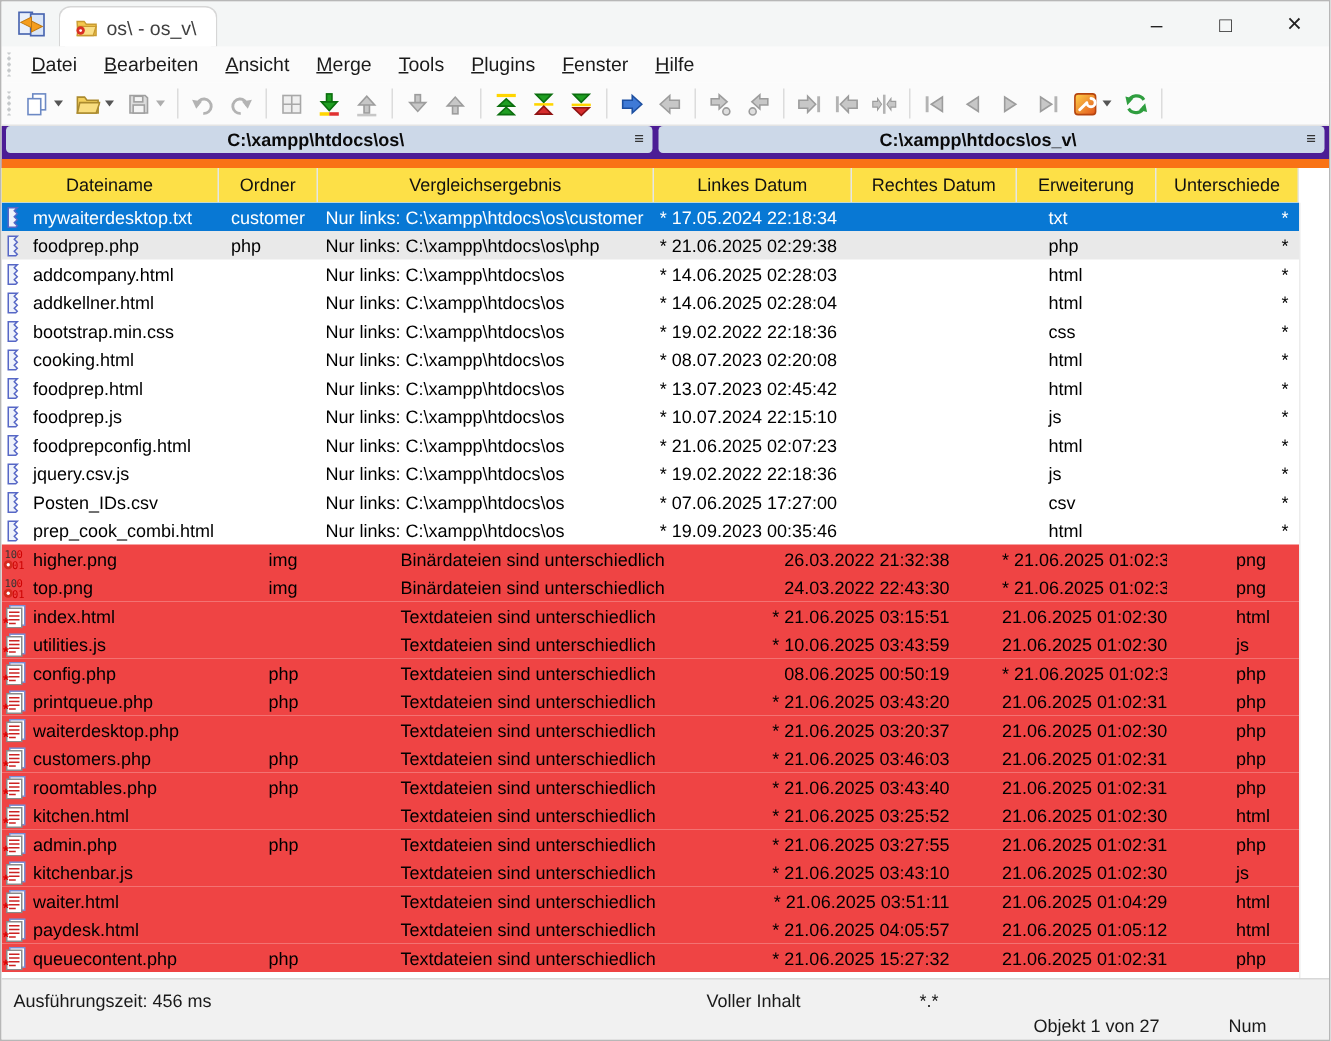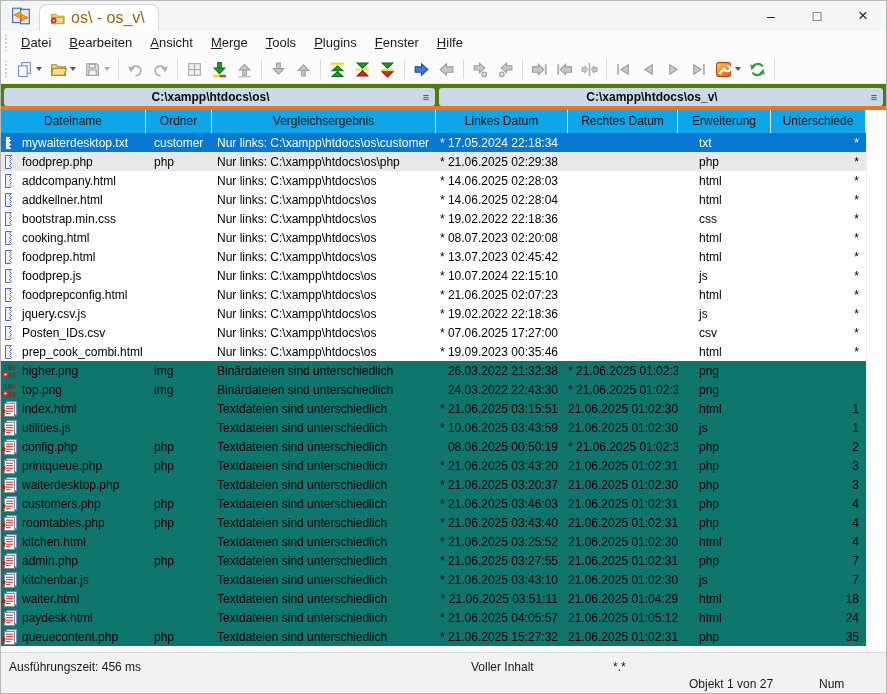--- a/index.html
+++ b/index.html
@@ -10,21 +10,21 @@
     display:flex;flex-direction:column;
     border:1px solid #b7b7b7;box-sizing:border-box;
   }
   
   .titlebar{height:30px;background:#f4f6f6;display:flex;align-items:stretch;flex-shrink:0;position:relative;}
   .applogo{width:20px;height:20px;margin:5px 8px 0 10px;}
   .applogo svg{width:20px;height:20px;display:block;}
   .doc-tab{margin-top:3px;height:26px;background:#fff;border:1px solid #d6d6d6;border-bottom:none;
     border-radius:8px 8px 0 0;display:flex;align-items:center;gap:6px;padding:0 13px 0 10px;}
   .doc-tab .tabicon svg{width:15px;height:15px;display:block;}
-  .doc-tab .tablabel{font-size:16px;color:#a16207;}
+  .doc-tab .tablabel{font-size:13px;color:#404040;}
   .wincontrols{position:absolute;right:0;top:0;height:30px;display:flex;}
   .wbtn{width:46px;height:30px;display:flex;align-items:center;justify-content:center;
     font-size:14px;color:#222;font-weight:300;}
   .wbtn.close{font-size:17px;}
   
   .menubar{height:24px;background:#fbfbfb;display:flex;align-items:center;flex-shrink:0;padding-left:2px;}
   .grip{width:4px;height:16px;margin:0 4px 0 1px;
     background-image:radial-gradient(circle,#c4c7c9 1px,transparent 1.3px);
     background-size:4px 4px;background-position:center;}
   .menu-item{padding:0 9px;font-size:13px;color:#1a1a1a;height:22px;line-height:22px;}
@@ -33,42 +33,42 @@
   .toolbar{height:29px;background:#fbfbfb;border-bottom:1px solid #e4e4e4;display:flex;align-items:center;
     flex-shrink:0;padding-left:2px;box-sizing:border-box;}
   .tbtn{display:flex;align-items:center;padding:3px 3px;margin:0 1px;border-radius:2px;}
   .ticon{width:17px;height:17px;display:block;}
   .ticon svg{width:17px;height:17px;display:block;}
   .caret{width:0;height:0;border-left:3.5px solid transparent;border-right:3.5px solid transparent;
     border-top:4px solid #555;margin-left:3px;}
   .tbtn.disabled .caret{border-top-color:#adadad;}
   .tsep{width:1px;height:20px;background:#dcdcdc;margin:0 4px;}
   
-  .paneheader{height:22px;background:#4d7c0f;display:flex;align-items:flex-end;flex-shrink:0;
-    border-bottom:4px solid #f97316;}
+  .paneheader{height:22px;background:#4c1d95;display:flex;align-items:flex-start;flex-shrink:0;
+    border-bottom:6px solid #f97316;}
   .paneseg{height:18px;background:#ccd8e8;border-radius:3px;display:flex;align-items:center;position:relative;}
   .paneseg.left{margin-left:3px;width:431px;}
   .paneseg.right{margin-left:4px;flex:1;margin-right:3px;}
   .panepath{flex:1;text-align:center;font-size:12px;font-weight:600;color:#0a0a0a;
     white-space:nowrap;overflow:hidden;}
   .panemenu{width:18px;text-align:center;font-size:11px;color:#333;flex-shrink:0;}
   
   .gridcols{display:grid;grid-template-columns:145px 66px 224px 132px 110px 93px 95px;}
-  .headerrow{height:23px;background:#0ea5e9;flex-shrink:0;width:865px;}
+  .headerrow{height:23px;background:#fde047;flex-shrink:0;width:865px;}
   .hcell{position:relative;text-align:center;font-size:12px;color:#111;line-height:23px;
     border-right:1px solid #e6e6e6;white-space:nowrap;overflow:hidden;}
   .sortcaret{position:absolute;top:-6px;left:50%;transform:translateX(-50%);
     font-size:10px;color:#444;line-height:10px;}
   
   .listwrap{flex:1;background:#fff;position:relative;overflow:hidden;}
   .listwrap::after{content:"";position:absolute;left:865px;top:0;bottom:0;border-left:1px solid #ececec;}
   .frow{height:19px;width:865px;align-items:center;font-size:12px;color:#000;}
   .frow.hover{background:#e9e9e9;}
   .frow.selected{background:#0878d4;color:#ffffff;}
-  .frow.different{background:#0f766e;}
+  .frow.different{background:#ef4444;gap:25px;}
   .cell{white-space:nowrap;overflow:hidden;}
   .c-name{display:flex;align-items:center;gap:4px;padding-left:1px;}
   .ricon{width:16px;height:16px;flex-shrink:0;}
   .ricon svg{width:16px;height:16px;display:block;}
   .c-folder{padding-left:8px;}
   .c-result{padding-left:5px;}
   .c-ldate{text-align:right;padding-right:10px;}
   .c-rdate{text-align:right;padding-right:3px;}
   .c-ext{padding-left:21px;}
   .c-diff{text-align:right;padding-right:7px;}

